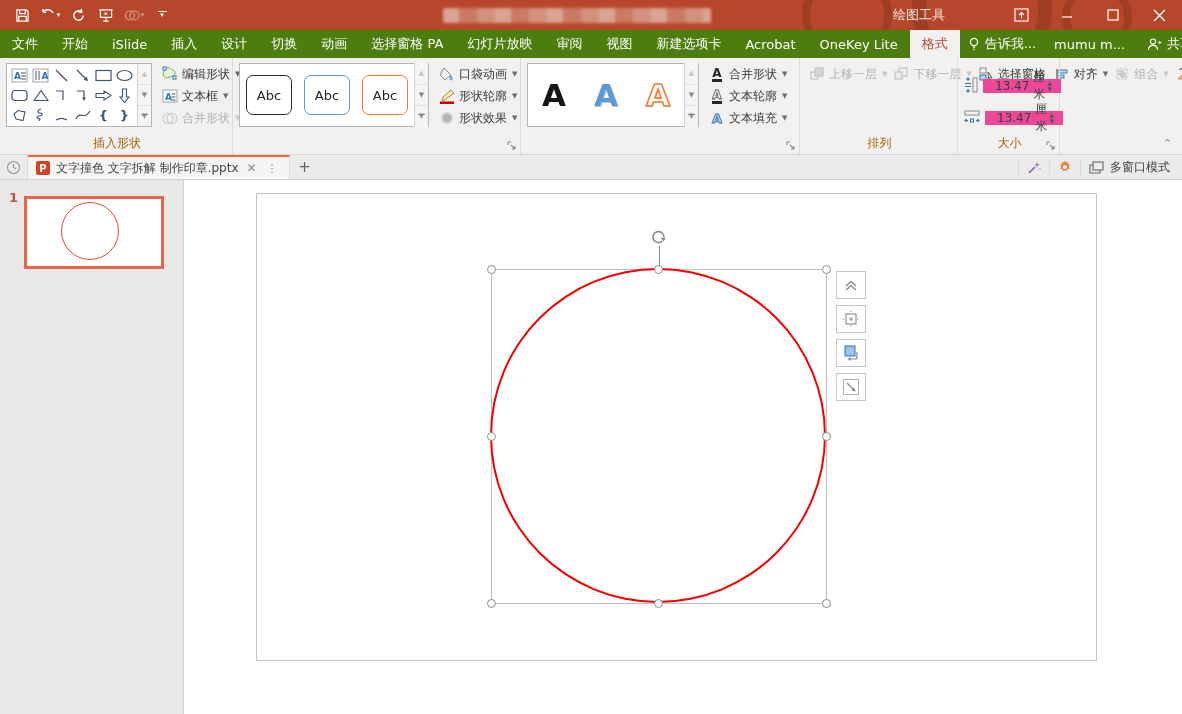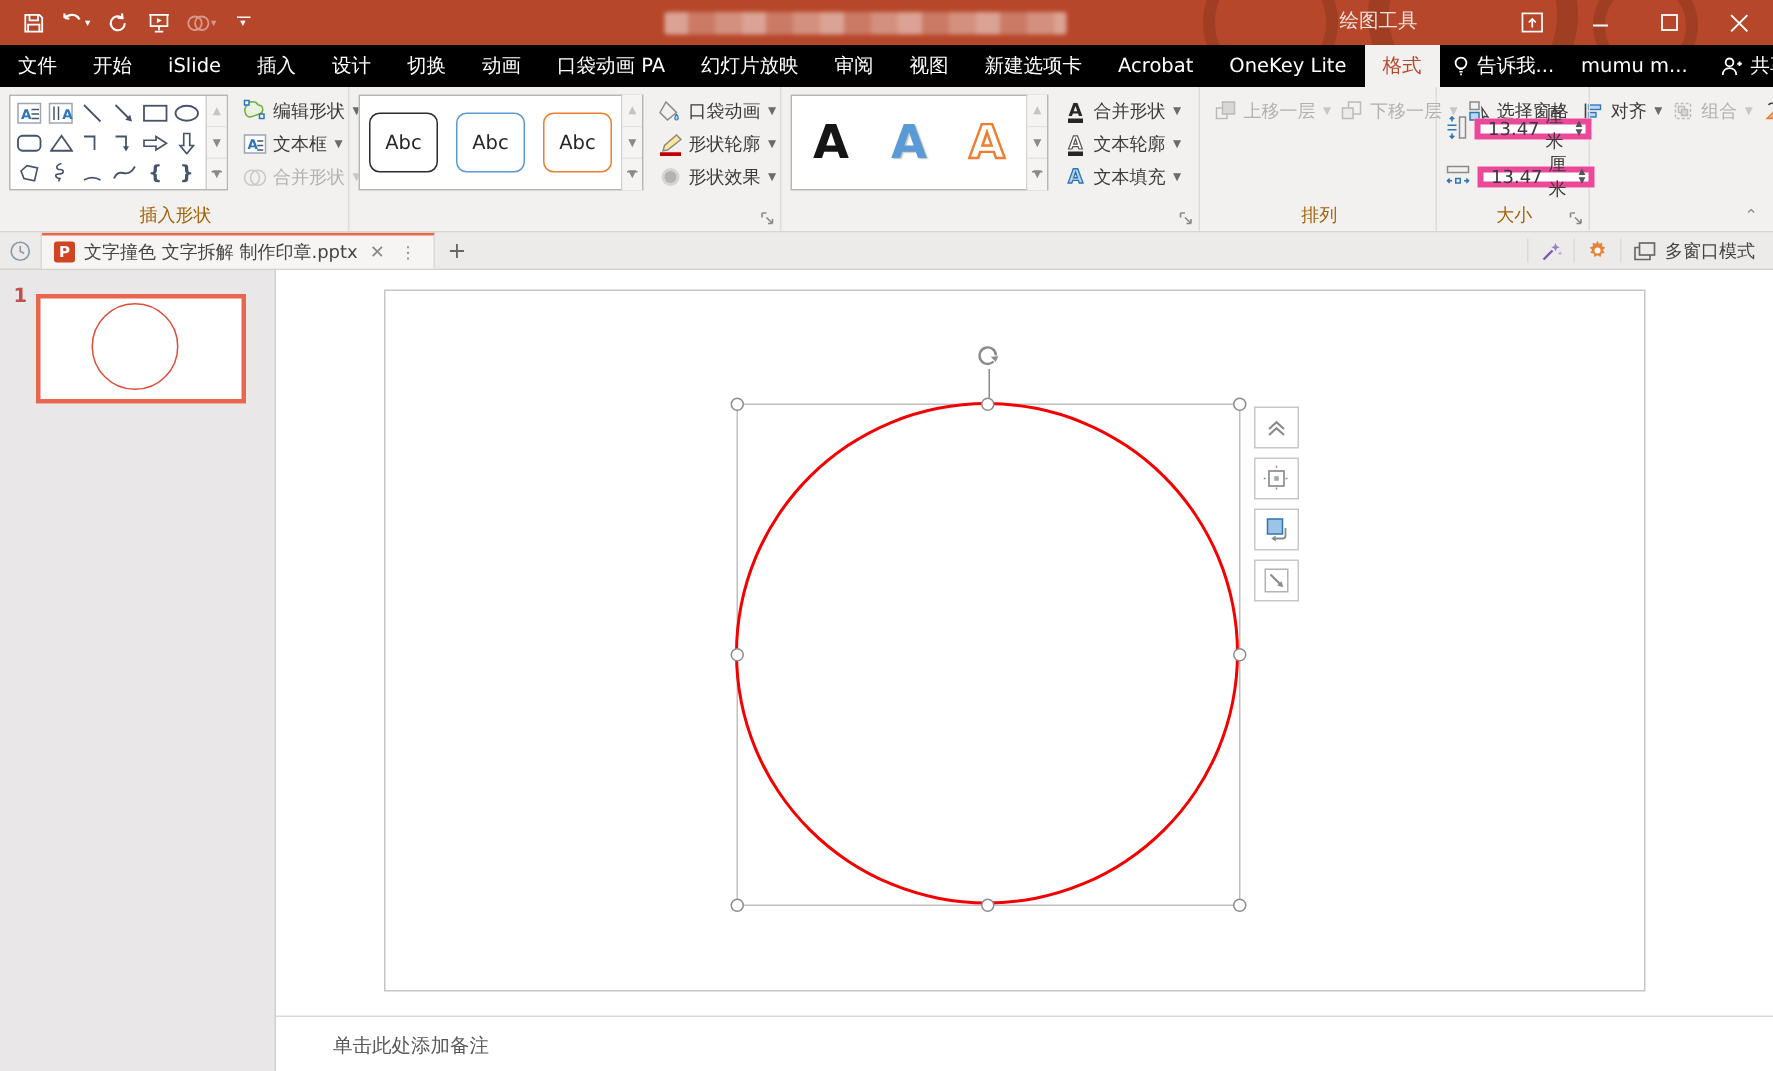--- a/index.html
+++ b/index.html
@@ -18,21 +18,21 @@
   .dim { opacity:.45; }
   .blur-title { position:absolute; left:443px; top:8px; width:268px; height:15px; border-radius:2px;
     background:repeating-linear-gradient(90deg, rgba(255,255,255,.50) 0 16px, rgba(255,255,255,.28) 16px 34px, rgba(255,255,255,.40) 34px 52px);
     filter:blur(1.5px); }
   .context-label { position:absolute; left:893px; top:0; height:30px; line-height:30px; font-size:13px; color:rgba(255,255,255,.85); }
   .wincontrols { position:absolute; right:0; top:0; height:30px; display:flex; align-items:center; }
   .winbtn { width:46px; height:30px; display:flex; align-items:center; justify-content:center; color:#fff; }
   .winbtn svg { display:block; }
 
   
-  .tabrow { height:28px; background:#000000; display:flex; align-items:stretch; color:#fff; font-size:13px; }
+  .tabrow { height:28px; background:#4d7c0f; display:flex; align-items:stretch; color:#fff; font-size:13px; }
   .rtab { display:flex; align-items:center; padding:0 12px; white-space:nowrap; }
   .rtab.active { background:#F3F1F0; color:#B7472A; }
   .tellme { display:flex; align-items:center; gap:5px; padding:0 8px; white-space:nowrap; }
   .account { display:flex; align-items:center; padding:0 10px; white-space:nowrap; }
   .share { display:flex; align-items:center; gap:5px; padding:0 12px; white-space:nowrap; }
 
   
   .ribbon { height:97px; background:#F3F1F0; display:flex; border-bottom:1px solid #D8D5D2; position:relative; }
   .rgroup { position:relative; border-right:1px solid #DEDBD9; display:flex; flex-direction:column; padding:5px 4px 0 6px; }
   .rgroup-body { flex:1; display:flex; align-items:flex-start; }
@@ -61,21 +61,21 @@
   .preset { width:46px; height:40px; border-radius:7px; background:#fff; display:flex; align-items:center; justify-content:center; font-size:13px; color:#262626; margin:5px 6px; }
   .wordart-a { font-size:31px; font-weight:bold; line-height:1; margin:5px 14px; }
   .a-black { color:#151515; }
   .a-blue  { color:#5B9BD5; text-shadow:1px 1px 1px rgba(0,0,0,.25); }
   .a-orange{ color:#fff; -webkit-text-stroke:1.6px #ED7D31; text-shadow:1px 1px 0 rgba(237,125,49,.4); }
 
   .arrangecols { display:flex; gap:2px; }
   .arrangecols .col { display:flex; flex-direction:row; }
 
   .sizerow { height:26px; display:flex; align-items:center; gap:5px; }
-  .spinbox { width:78px; height:14px; background:#fff; border:4px solid #ec4899; display:flex; align-items:center; padding:0 2px 0 5px; }
+  .spinbox { width:78px; height:14px; background:#fff; border:7px solid #ec4899; display:flex; align-items:center; padding:0 2px 0 5px; }
   .spinbox .val { flex:0 0 auto; }
   .spinbox .unit { margin-left:4px; flex:1; }
   .spin { display:flex; flex-direction:column; font-size:6px; color:#555; line-height:1.05; padding-left:2px; }
 
   
   .doctabbar { height:25px; background:#EDEBE9; border-bottom:1px solid #D5D2CF; display:flex; align-items:stretch; font-size:12px; color:#444; }
   .histbtn { width:28px; display:flex; align-items:center; justify-content:center; border-right:1px solid #DCD9D6; }
   .doctab { display:flex; align-items:center; gap:6px; background:#F7F5F3; border-right:1px solid #DCD9D6; border-top:2px solid #E8694A; padding:0 8px; }
   .pptico { width:14px; height:14px; background:#D04423; color:#fff; font-size:10px; font-weight:bold; display:flex; align-items:center; justify-content:center; border-radius:2px; }
   .tabx { color:#8a8a8a; font-size:12px; padding:0 2px; }
@@ -182,21 +182,21 @@
 </div>
 
 <div class="tabrow">
   <span class="rtab">文件</span>
   <span class="rtab">开始</span>
   <span class="rtab">iSlide</span>
   <span class="rtab">插入</span>
   <span class="rtab">设计</span>
   <span class="rtab">切换</span>
   <span class="rtab">动画</span>
-  <span class="rtab">口袋动画 PA</span>
+  <span class="rtab">选择窗格 PA</span>
   <span class="rtab">幻灯片放映</span>
   <span class="rtab">审阅</span>
   <span class="rtab">视图</span>
   <span class="rtab">新建选项卡</span>
   <span class="rtab">Acrobat</span>
   <span class="rtab">OneKey Lite</span>
   <span class="rtab active">格式</span>
   <span class="tellme">
     <svg width="12" height="14" viewBox="0 0 12 14">
         <circle cx="6" cy="5" r="3.6" fill="none" stroke="#fff" stroke-width="1.2"></circle>
@@ -679,17 +679,14 @@
       </span>
       <span class="fbtn">
         <svg width="18" height="18" viewBox="0 0 18 18">
             <rect x="1.5" y="1.5" width="15" height="15" fill="none" stroke="#b5b2af" stroke-width="1"></rect>
             <path d="M5 5 L12 12" stroke="#8a8a8a" stroke-width="1.3"></path>
             <path d="M13.5 13.5 L9.5 12.4 L12.4 9.5 z" fill="#8a8a8a"></path>
           </svg>
       </span>
     </div>
 
-    <div class="notesbar">
-      <span class="notes-text">单击此处添加备注</span>
-    </div>
   </div>
 </div>
 
 </body></html>

